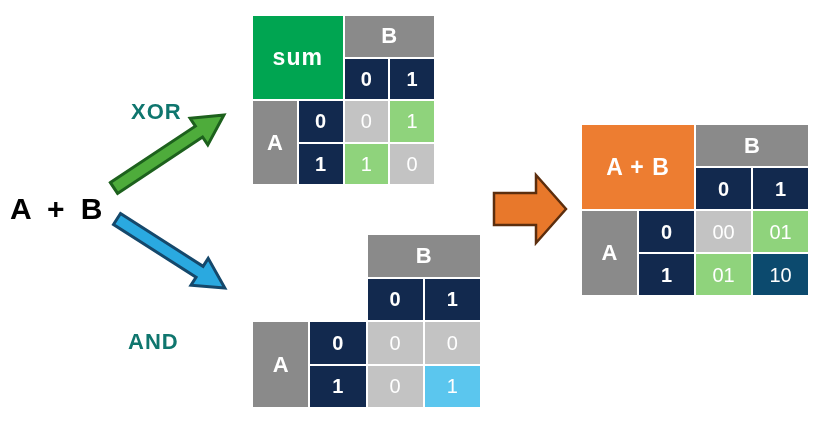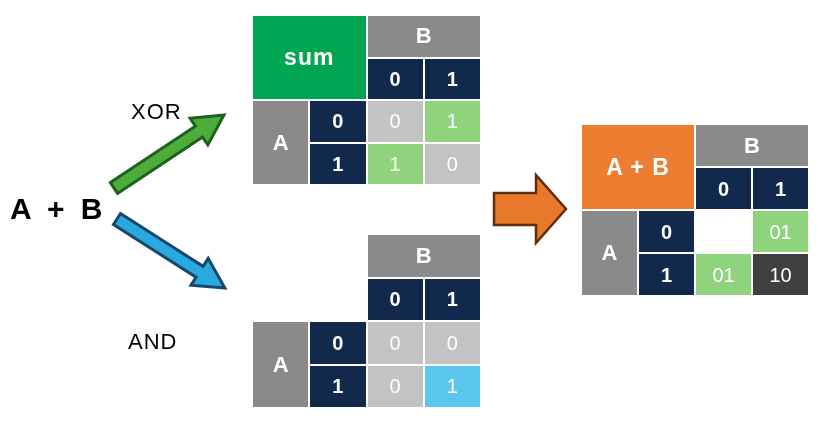--- a/index.html
+++ b/index.html
@@ -21,37 +21,37 @@
     left: 10px; top: 192px;
     font-size: 30px;
     font-weight: 700;
     color: #000;
     letter-spacing: 4px;
     white-space: nowrap;
   }
   .branch-label {
     position: absolute;
     font-size: 22px;
-    font-weight: 400;
-    color: #000000;
+    font-weight: 700;
+    color: #0f766e;
     letter-spacing: 1px;
     white-space: nowrap;
   }
   .xor-label { left: 131px; top: 99px; }
   .and-label { left: 128px; top: 285px; margin-top: 44px; }
 
   .ttable {
     position: absolute;
     display: grid;
     grid-template-columns: repeat(4, 1fr);
     grid-template-rows: repeat(4, 1fr);
     gap: 2px;
     background: #ffffff;
   }
-  .sum-pos      { left: 253px; top: 16px;  width: 227px; height: 168px; }
+  .sum-pos      { left: 253px; top: 16px;  width: 181px; height: 168px; }
   .carry-pos    { left: 253px; top: 235px; width: 227px; height: 172px; }
   .combined-pos { left: 582px; top: 125px; width: 226px; height: 170px; }
 
   .cell {
     display: flex;
     align-items: center;
     justify-content: center;
     color: #ffffff;
     line-height: 1;
   }
@@ -115,18 +115,19 @@
   </div>
 
   <div class="ttable combined-pos">
     <div class="cell title" style="background-color: rgb(237, 125, 49);">A + B</div>
     <div class="cell colhdr" style="background-color: rgb(138, 138, 138);">B</div>
     <div class="cell cv0" style="background-color: rgb(18, 41, 78);">0</div>
     <div class="cell cv1" style="background-color: rgb(18, 41, 78);">1</div>
     <div class="cell rowhdr" style="background-color: rgb(138, 138, 138);">A</div>
     <div class="cell rv0" style="background-color: rgb(18, 41, 78);">0</div>
     <div class="cell rv1" style="background-color: rgb(18, 41, 78);">1</div>
+    <div class="cell data d00" style="background-color: rgb(195, 195, 195);">00</div>
     <div class="cell data d01" style="background-color: rgb(143, 211, 124);">01</div>
     <div class="cell data d10" style="background-color: rgb(143, 211, 124);">01</div>
-    <div class="cell data d11" style="background-color: #404040;">10</div>
+    <div class="cell data d11" style="background-color: #0c4a6e;">10</div>
   </div>
 
 </div>
 
 </body></html>

